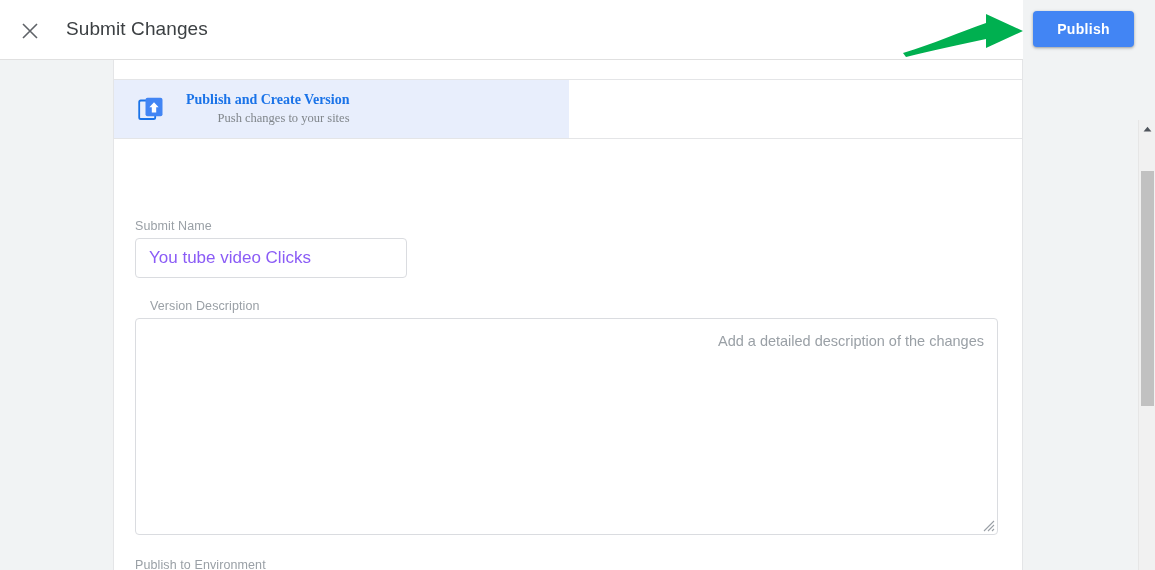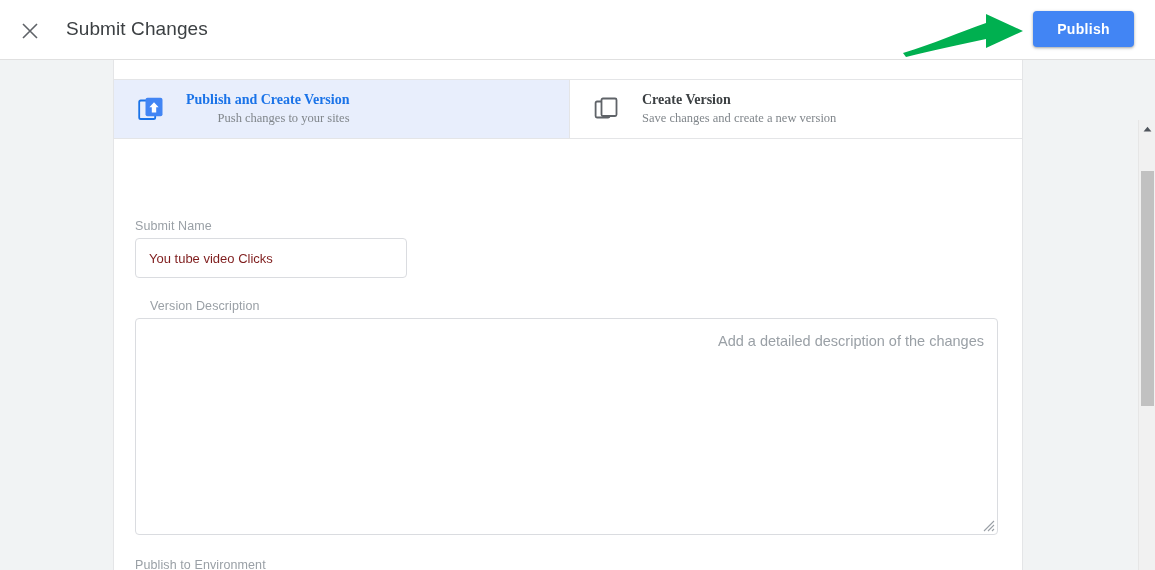--- a/index.html
+++ b/index.html
@@ -7,21 +7,21 @@
     width: 1155px; height: 570px;
     font-family: "Liberation Sans", sans-serif;
     background: #f1f3f4;
     overflow: hidden;
   }
   #app { position: relative; width: 1155px; height: 570px; }
 
   
   #header {
     position: absolute; left: 0; top: 0;
-    width: 1155px; height: 60px;
+    width: 1023px; height: 60px;
     background: #ffffff;
     border-bottom: 1px solid #e0e0e0;
   }
   #close-btn {
     position: absolute; left: 16px; top: 17px;
     width: 28px; height: 28px;
     display: flex; align-items: center; justify-content: center;
     cursor: pointer; border-radius: 50%;
   }
   #close-btn svg { display: block; }
@@ -99,21 +99,21 @@
     position: absolute;
     font-size: 12.5px; color: #9aa0a6; letter-spacing: .1px;
   }
   #version-name-label { left: 135px; top: 159px; }
   #version-name-input {
     position: absolute; left: 135px; top: 178px;
     width: 272px; height: 40px;
     border: 1px solid #dadce0; border-radius: 4px;
     background: #fff;
     font-family: "Liberation Sans", sans-serif;
-    font-size: 13px; color: #7f1d1d;
+    font-size: 17px; color: #8b5cf6;
     padding: 0 13px;
     outline: none;
   }
   #version-desc-label { left: 150px; top: 239px; }
   #version-desc-input {
     position: absolute; left: 135px; top: 258px;
     width: 863px; height: 217px;
     border: 1px solid #dadce0; border-radius: 4px;
     background: #fff;
     font-family: "Liberation Sans", sans-serif;
@@ -186,32 +186,20 @@
               <rect x="7.5" y="1.8" width="17" height="18.5" rx="2" fill="#4285f4"></rect>
               <path d="M16 6.2 L20.6 11.2 L18.2 11.2 L18.2 16.4 L13.8 16.4 L13.8 11.2 L11.4 11.2 Z" fill="#ffffff"></path>
             </svg>
           </span>
           <span class="tab-text">
             <span class="tab-title">Publish and Create Version</span>
             <span class="tab-sub">Push changes to your sites</span>
           </span>
         </div>
 
-        <div class="tab unselected">
-          <span class="tab-icon">
-            <svg width="26" height="26" viewBox="0 0 26 26" aria-hidden="true">
-              <rect x="1.6" y="5.5" width="14" height="16" rx="1.4" fill="none" stroke="#5f6368" stroke-width="1.8"></rect>
-              <rect x="7.5" y="2.5" width="15" height="17.5" rx="1.4" fill="#ffffff" stroke="#5f6368" stroke-width="1.8"></rect>
-            </svg>
-          </span>
-          <span class="tab-text">
-            <span class="tab-title">Create Version</span>
-            <span class="tab-sub">Save changes and create a new version</span>
-          </span>
-        </div>
       </div>
     </div>
 
     <div class="field-label" id="version-name-label">Submit Name</div>
     <input id="version-name-input" type="text" value="You tube video Clicks" style="">
 
     <div class="field-label" id="version-desc-label">Version Description</div>
     <textarea id="version-desc-input" placeholder="Add a detailed description of the changes" style=""></textarea>
     <svg id="resize-grip" viewBox="0 0 14 14">
       <path d="M13 3 L3 13 M13 7 L7 13 M13 11 L11 13" stroke="#9aa0a6" stroke-width="1.1" fill="none"></path>

